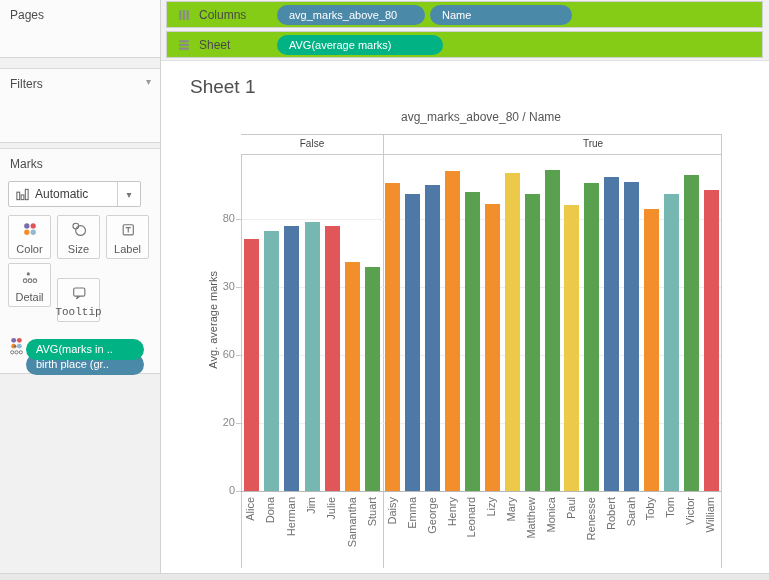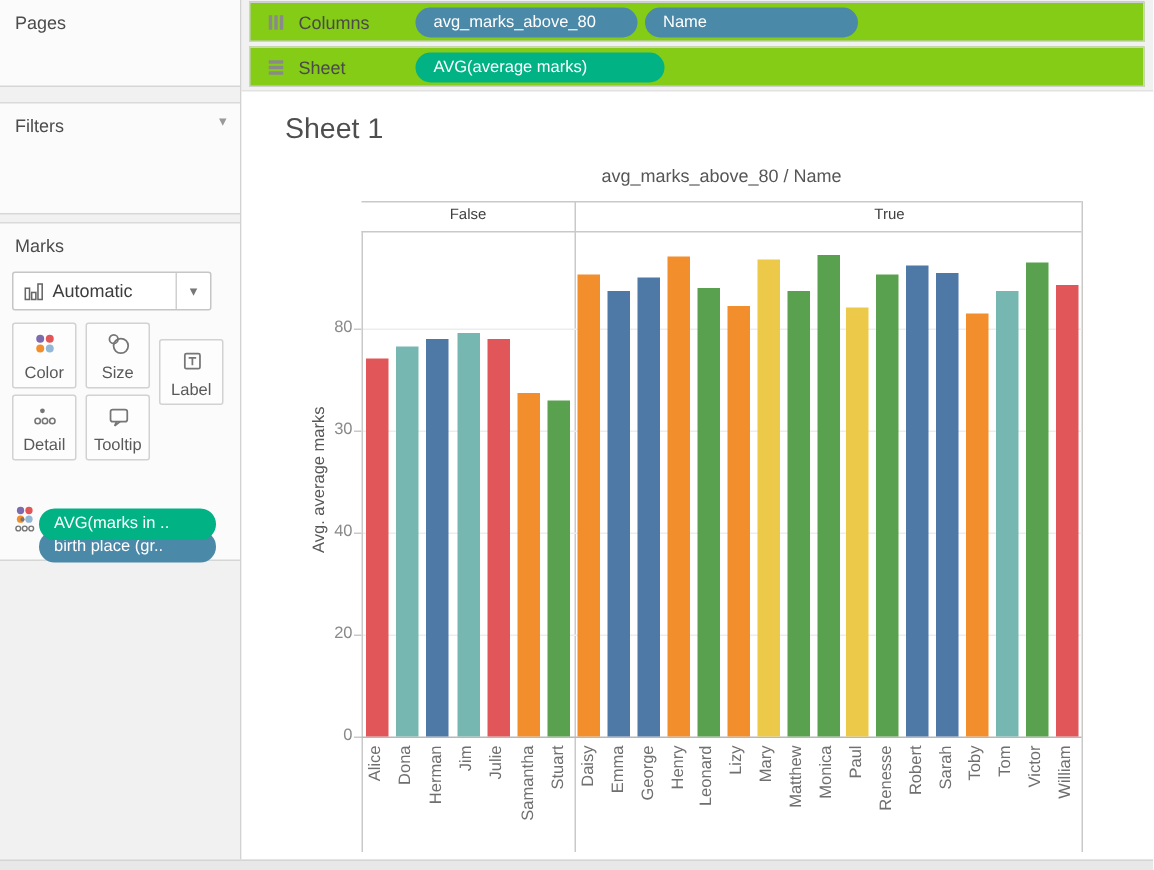--- a/index.html
+++ b/index.html
@@ -25,22 +25,22 @@
   .mark-type .mt-ico{margin:0 5px 0 6px;flex:0 0 auto;}
   .mark-type .mt-label{font-size:12px;color:#3d3d3d;flex:1 1 auto;}
   .mark-type .mt-arrow{flex:0 0 22px;height:100%;border-left:1px solid #d0d0d0;
              display:flex;align-items:center;justify-content:center;font-size:10px;color:#777;}
 
   .mbtn{position:absolute;width:43px;height:44px;background:#fdfdfd;border:1px solid #d2d2d2;
         border-radius:2px;box-sizing:border-box;display:flex;flex-direction:column;
         align-items:center;justify-content:flex-end;padding-bottom:3px;}
   .mbtn .micon{position:absolute;top:5px;left:50%;transform:translateX(-50%);}
   .mbtn .mlabel{font-size:11px;color:#595959;}
-  .btn-color{left:8px;top:66px;}  .btn-size{left:57px;top:66px;}  .btn-label{left:106px;top:66px;margin-top:11px;}
-  .btn-detail{left:8px;top:114px;} .btn-tooltip{left:57px;top:114px;}
+  .btn-color{left:8px;top:66px;}  .btn-size{left:57px;top:66px;}  .btn-label{left:106px;top:66px;}
+  .btn-detail{left:8px;top:114px;} .btn-tooltip{left:57px;top:129px;font-family:Liberation Mono, monospace;}
 
   .pill-row{position:absolute;left:6px;display:flex;align-items:center;}
   .pill-row-1{top:162px;} .pill-row-2{top:190px;}
   .pill-row .row-ico{width:20px;flex:0 0 20px;display:flex;justify-content:center;}
   .mpill{width:118px;height:21px;border-radius:11px;color:#fff;font-size:11px;line-height:21px;
          padding:0 10px;box-sizing:border-box;white-space:nowrap;overflow:hidden;}
 
   
   .shelfbar{position:absolute;left:161px;top:0;width:608px;height:60px;background:#f1f1f1;}
   .shelf{position:absolute;left:5px;width:597px;height:27px;background:#84cc16;
@@ -227,21 +227,21 @@
         <div class="line" style="left: 68px; top: 93px; width: 1px; height: 414px;"></div>
         <div class="line" style="left: 210px; top: 73px; width: 1px; height: 434px;"></div>
         <div class="line" style="left: 548px; top: 73px; width: 1px; height: 434px;"></div>
         <div class="line" style="left: 63px; top: 430px; width: 5px; height: 1px;"></div>
         <div class="ytick" style="left: 28px; top: 423px;">0</div>
         <div class="grid" style="left: 69px; top: 362px; width: 479px; height: 1px;"></div>
         <div class="line" style="left: 63px; top: 362px; width: 5px; height: 1px;"></div>
         <div class="ytick" style="left: 28px; top: 355px;">20</div>
         <div class="grid" style="left: 69px; top: 294px; width: 479px; height: 1px;"></div>
         <div class="line" style="left: 63px; top: 294px; width: 5px; height: 1px;"></div>
-        <div class="ytick" style="left: 28px; top: 287px;">40</div>
+        <div class="ytick" style="left: 28px; top: 287px;">60</div>
         <div class="grid" style="left: 69px; top: 226px; width: 479px; height: 1px;"></div>
         <div class="line" style="left: 63px; top: 226px; width: 5px; height: 1px;"></div>
         <div class="ytick" style="left: 28px; top: 219px;">30</div>
         <div class="grid" style="left: 69px; top: 158px; width: 479px; height: 1px;"></div>
         <div class="line" style="left: 63px; top: 158px; width: 5px; height: 1px;"></div>
         <div class="ytick" style="left: 28px; top: 151px;">80</div>
         <div class="line" style="left: 68px; top: 430px; width: 480px; height: 1px; background: rgb(184, 184, 184);"></div>
         <div class="vtext axis" style="left: 34px; top: 210px;">Avg. average marks</div>
         <div class="pane-label" style="left: 68px; top: 77px; width: 142px;">False</div>
         <div class="bar" style="left: 70.6429px; top: 178.4px; width: 15px; height: 251.6px; background: rgb(225, 87, 89);"></div>

